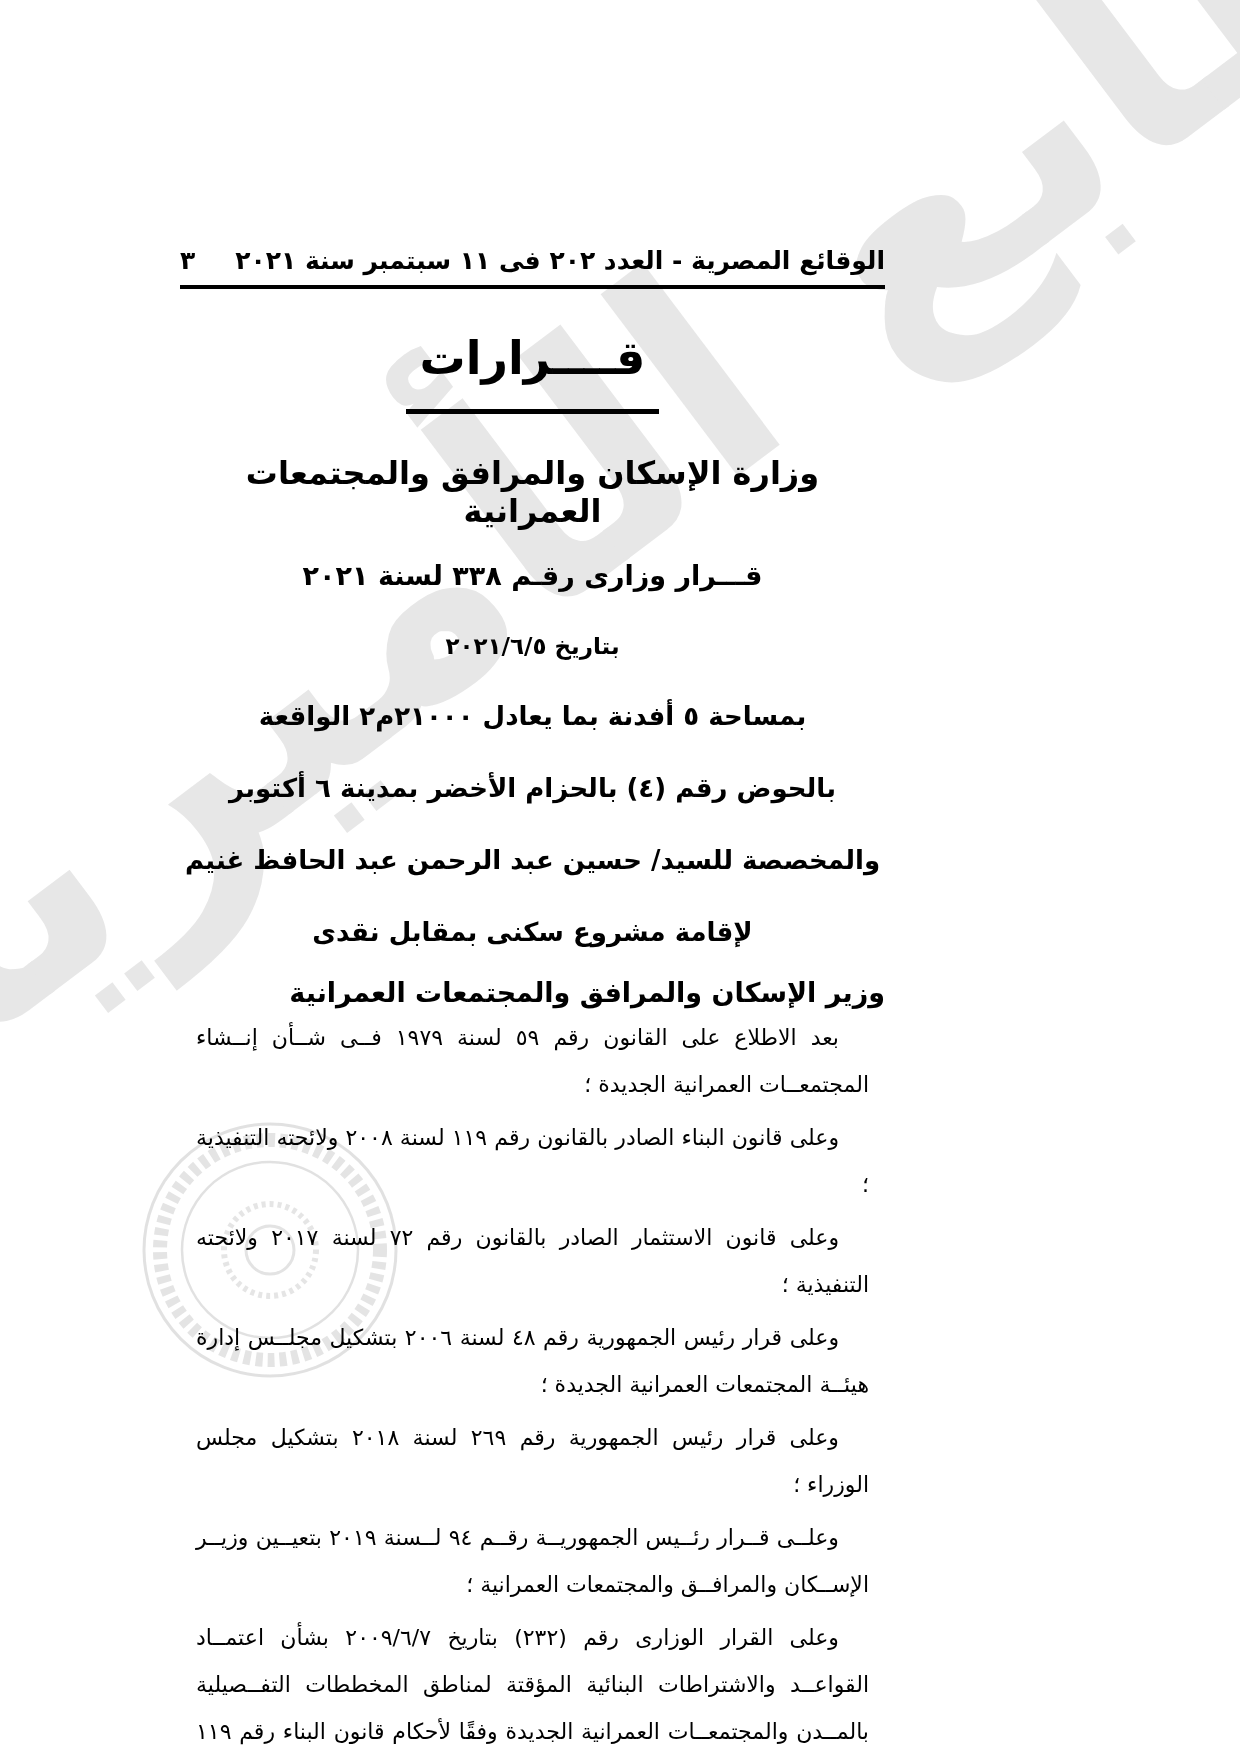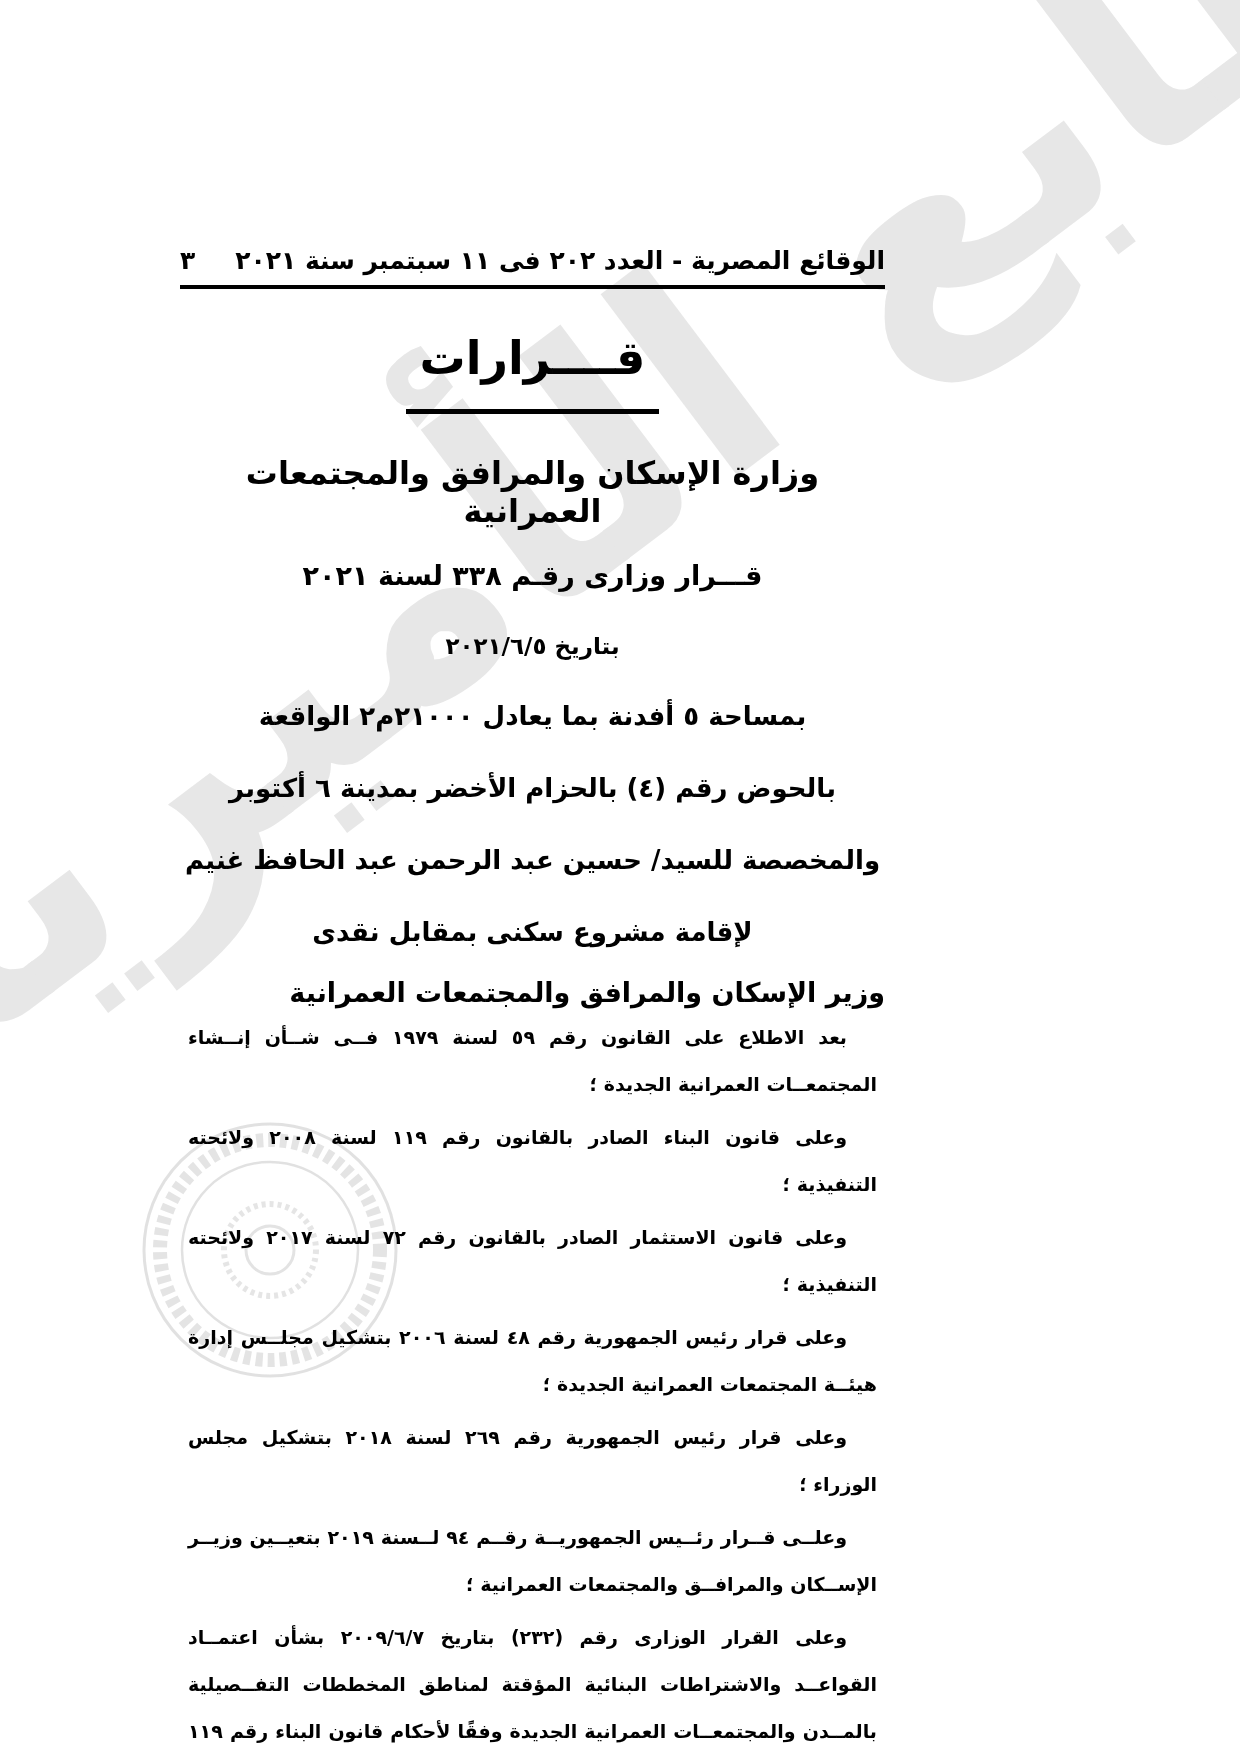--- a/index.html
+++ b/index.html
@@ -40,25 +40,24 @@
     border-bottom:5px solid #000;
     padding:0 14px 24px;
   }
   .ministry { text-align:center; font-size:32px; font-weight:900; margin-top:40px; }
   .dl { text-align:center; font-weight:900; margin-top:42px; }
   .dl-0 { font-size:27px; margin-top:30px; }
   .dl-1 { font-size:23px; }
   .dl-n { font-size:26px; }
   .minister-heading { font-size:27px; font-weight:900; margin-top:30px; text-align:right; }
   .para {
-    font-size:19px; line-height:47px;
+    font-size:22px; line-height:47px;
     text-align:justify; text-align-last:right;
     text-indent:30px;
-    margin:6px 8px 0;
-    font-weight:bold;
+    margin:6px 16px 0;
   }
 </style>
 </head>
 <body>
 
 <div class="page">
 
   <div class="wm-layer">
     <div class="wm-big">المطابع الأميرية</div>
     <svg class="wm-stamp" width="264" height="264" viewBox="0 0 264 264">

